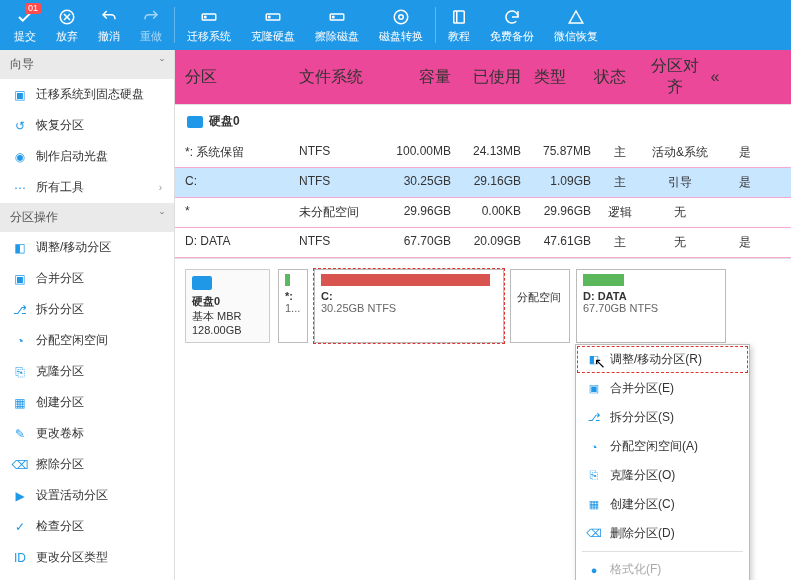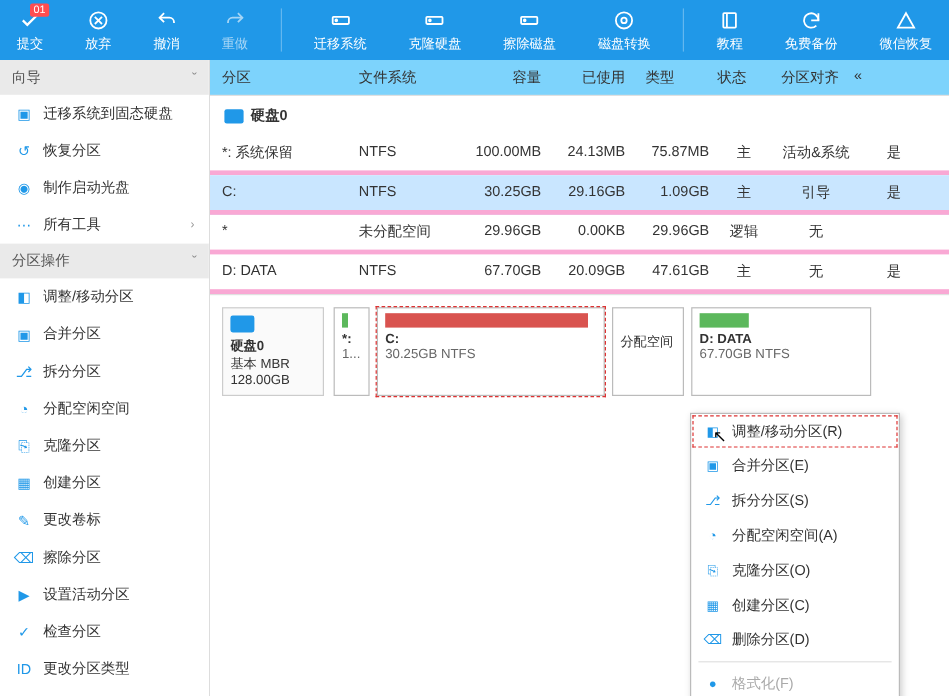--- a/index.html
+++ b/index.html
@@ -1,42 +1,42 @@
 <!DOCTYPE html>
 <html><head>
 <meta charset="utf-8">
 <style>
 * { box-sizing: border-box; margin: 0; padding: 0; }
 body { font-family: "Microsoft YaHei", Arial, sans-serif; font-size: 12px; color: #333; width: 791px; height: 580px; overflow: hidden; background: #f5f5f5; }
-.toolbar { background: #2098e8; height: 50px; display: flex; align-items: center; padding: 0 4px; justify-content: space-between; }
+.toolbar { background: #2098e8; height: 50px; display: flex; align-items: center; padding: 0 4px; }
 .toolbar .tb-item { display: flex; flex-direction: column; align-items: center; justify-content: center; color: #fff; padding: 4px 10px; cursor: pointer; font-size: 11px; height: 50px; }
 .toolbar .tb-item .ic { width: 20px; height: 20px; display: flex; align-items: center; justify-content: center; margin-bottom: 2px; position: relative; }
 .toolbar .sep { width: 1px; height: 36px; background: rgba(255,255,255,0.3); margin: 0 2px; }
 .badge { position: absolute; top: -4px; right: -6px; background: #ff4d4f; color: #fff; font-size: 9px; padding: 0 3px; border-radius: 2px; line-height: 11px; }
 .main { display: flex; height: 530px; }
 .sidebar { width: 175px; background: #fff; border-right: 1px solid #ddd; overflow-y: auto; }
 .side-head { background: #eaeaea; padding: 6px 10px; font-size: 12px; color: #555; display: flex; justify-content: space-between; align-items: center; }
 .side-item { display: flex; align-items: center; padding: 7px 12px; cursor: pointer; color: #333; }
 .side-item .sic { width: 16px; height: 16px; margin-right: 8px; display: inline-flex; align-items: center; justify-content: center; color: #2098e8; font-size: 12px; }
 .side-item .arr { margin-left: auto; color: #999; font-size: 10px; }
 .content { flex: 1; display: flex; flex-direction: column; background: #fff; position: relative; }
-.grid-head { display: flex; background: #7dd3fc; border-bottom: 1px solid #e0e0e0; font-size: 12px; color: #333; }
+.grid-head { display: flex; background: #ec4899; border-bottom: 1px solid #e0e0e0; font-size: 16px; color: #333; align-items: center; }
 .grid-head div, .grid-row div { padding: 6px 4px; }
 .col-part { width: 120px; padding-left: 10px !important; }
 .col-fs { width: 80px; }
 .col-cap { width: 80px; text-align: right; }
 .col-used { width: 70px; text-align: right; }
 .col-free { width: 70px; text-align: right; }
 .col-type { width: 50px; text-align: center; }
 .col-stat { width: 70px; text-align: center; }
 .col-align { width: 60px; text-align: center; }
 .col-more { width: 20px; text-align: center; }
 .disk-header { display: flex; align-items: center; padding: 8px 12px; font-weight: bold; }
 .disk-header .dic { width: 16px; height: 12px; background: #2098e8; border-radius: 2px; margin-right: 6px; }
-.grid-row { display: flex; font-size: 12px; border-bottom: 4px solid #f9a8d4; }
+.grid-row { display: flex; font-size: 12px; border-bottom: 1px solid #f9a8d4; }
 .grid-row.sel { background: #c9e6ff; }
 .disk-map-area { border-top: 1px solid #e0e0e0; padding: 10px; display: flex; gap: 8px; margin-top: auto; margin-bottom: 250px; }
 .disk-info-box { width: 85px; border: 1px solid #ccc; padding: 6px; font-size: 11px; background: #fafafa; }
 .disk-info-box .dic2 { width: 20px; height: 14px; background: #2098e8; border-radius: 2px; margin-bottom: 4px; }
 .map-parts { flex: 1; display: flex; gap: 6px; }
 .map-part { border: 1px solid #bbb; padding: 4px 6px; font-size: 11px; position: relative; background: #fff; }
 .map-part .bar { height: 12px; margin-bottom: 4px; position: relative; }
 .map-part .bar .fill { height: 100%; }
 .ctx-menu { position: absolute; left: 400px; top: 294px; width: 175px; background: #fff; border: 1px solid #bbb; box-shadow: 2px 2px 6px rgba(0,0,0,0.2); z-index: 100; font-size: 12px; }
 .ctx-item { display: flex; align-items: center; padding: 6px 10px; cursor: pointer; }

